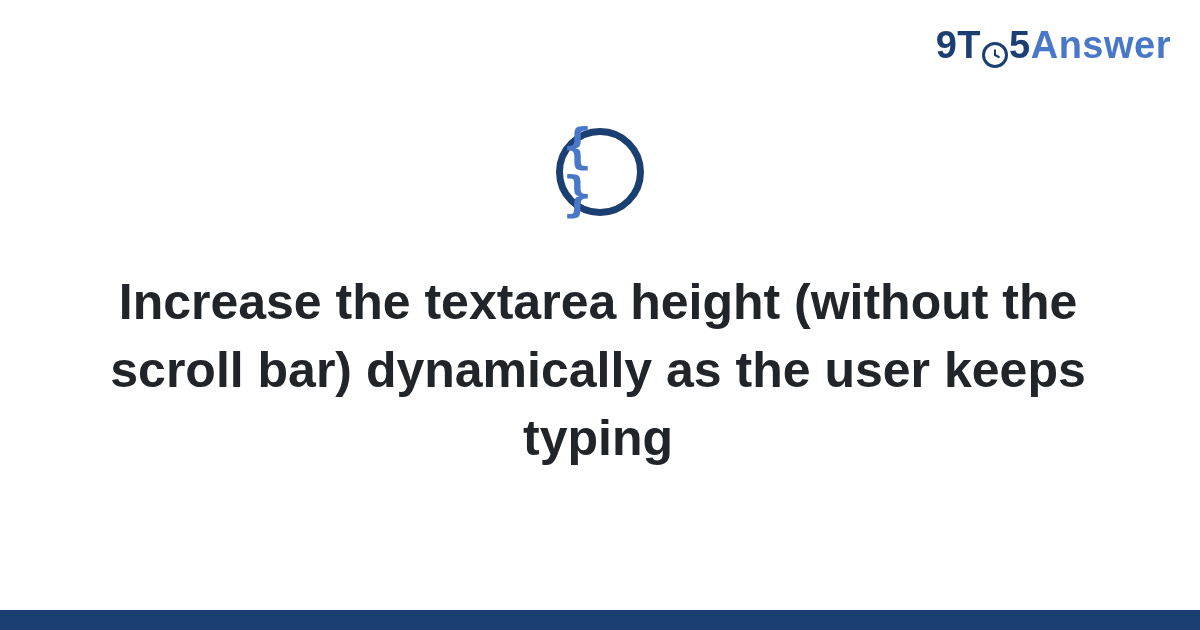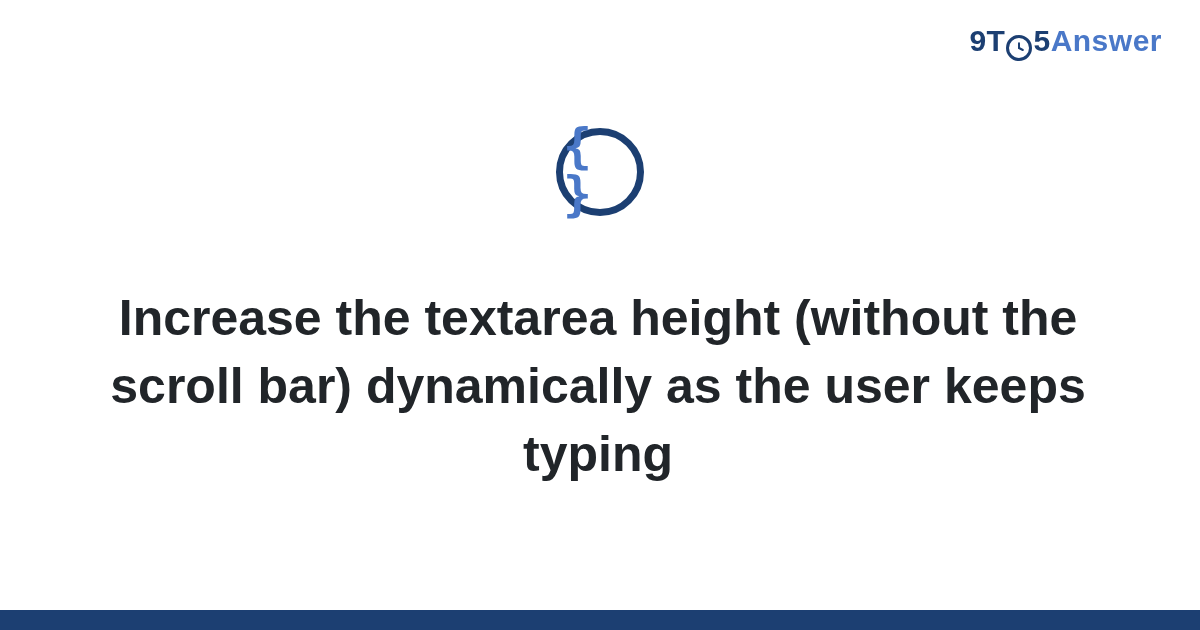--- a/index.html
+++ b/index.html
@@ -7,22 +7,22 @@
   body {
     font-family: Arial, Helvetica, sans-serif;
     background: #ffffff;
     position: relative;
   }
 
   
   .brand {
     position: absolute;
     top: 24px;
-    right: 38px;
-    font-size: 30px;
+    right: 29px;
+    font-size: 38px;
     font-weight: 700;
     letter-spacing: 0.5px;
     white-space: nowrap;
   }
   .brand .nine   { color: #1c3f72; }
   .brand .t      { color: #1c3f72; }
   .brand .five   { color: #1c3f72; }
   .brand .answer { color: #4a78c8; font-weight: 600; }
   .brand .o-wrap {
     display: inline-flex;
@@ -60,21 +60,20 @@
   .title {
     position: absolute;
     top: 268px;
     left: 0; right: 4px;
     padding: 0 90px;
     text-align: center;
     color: #212529;
     font-size: 50px;
     line-height: 1.36;
     font-weight: 700;
-    margin-top: 16px;
   }
 
   
   .bottom-bar {
     position: absolute;
     left: 0; right: 0; bottom: 0;
     height: 20px;
     background: #1c3f72;
   }
 </style>

